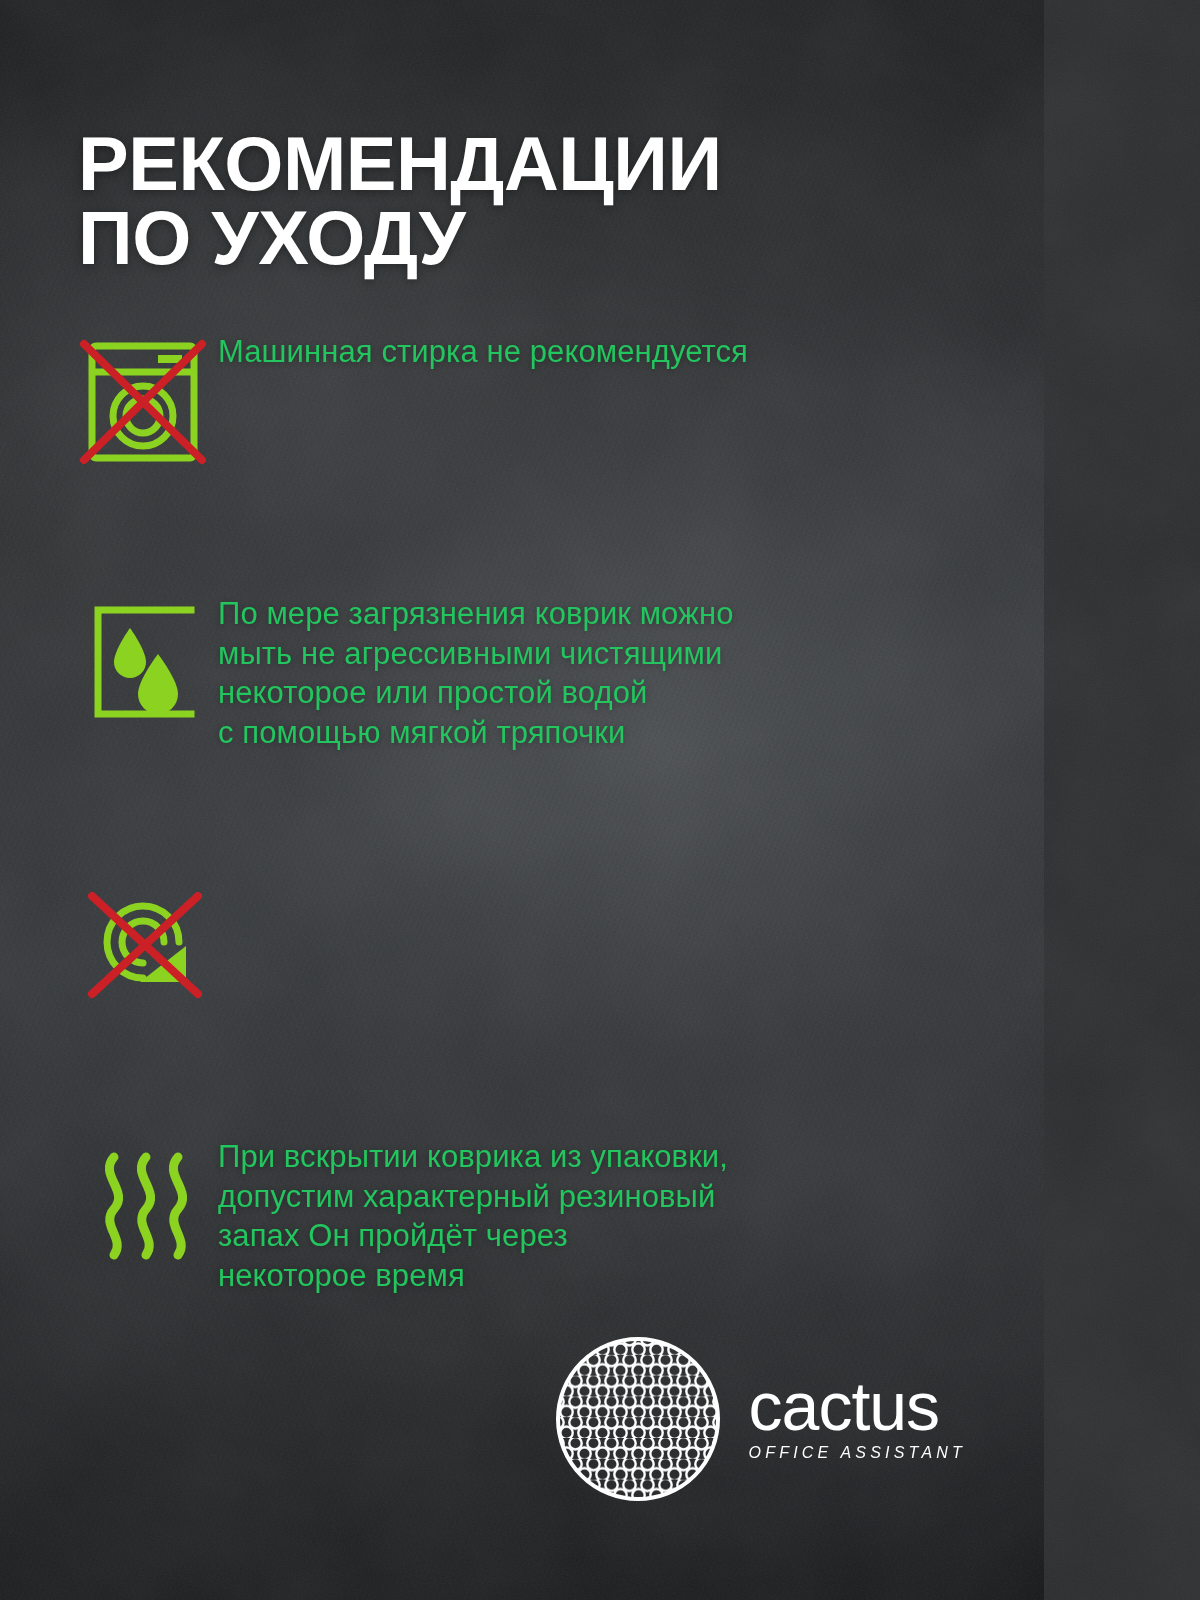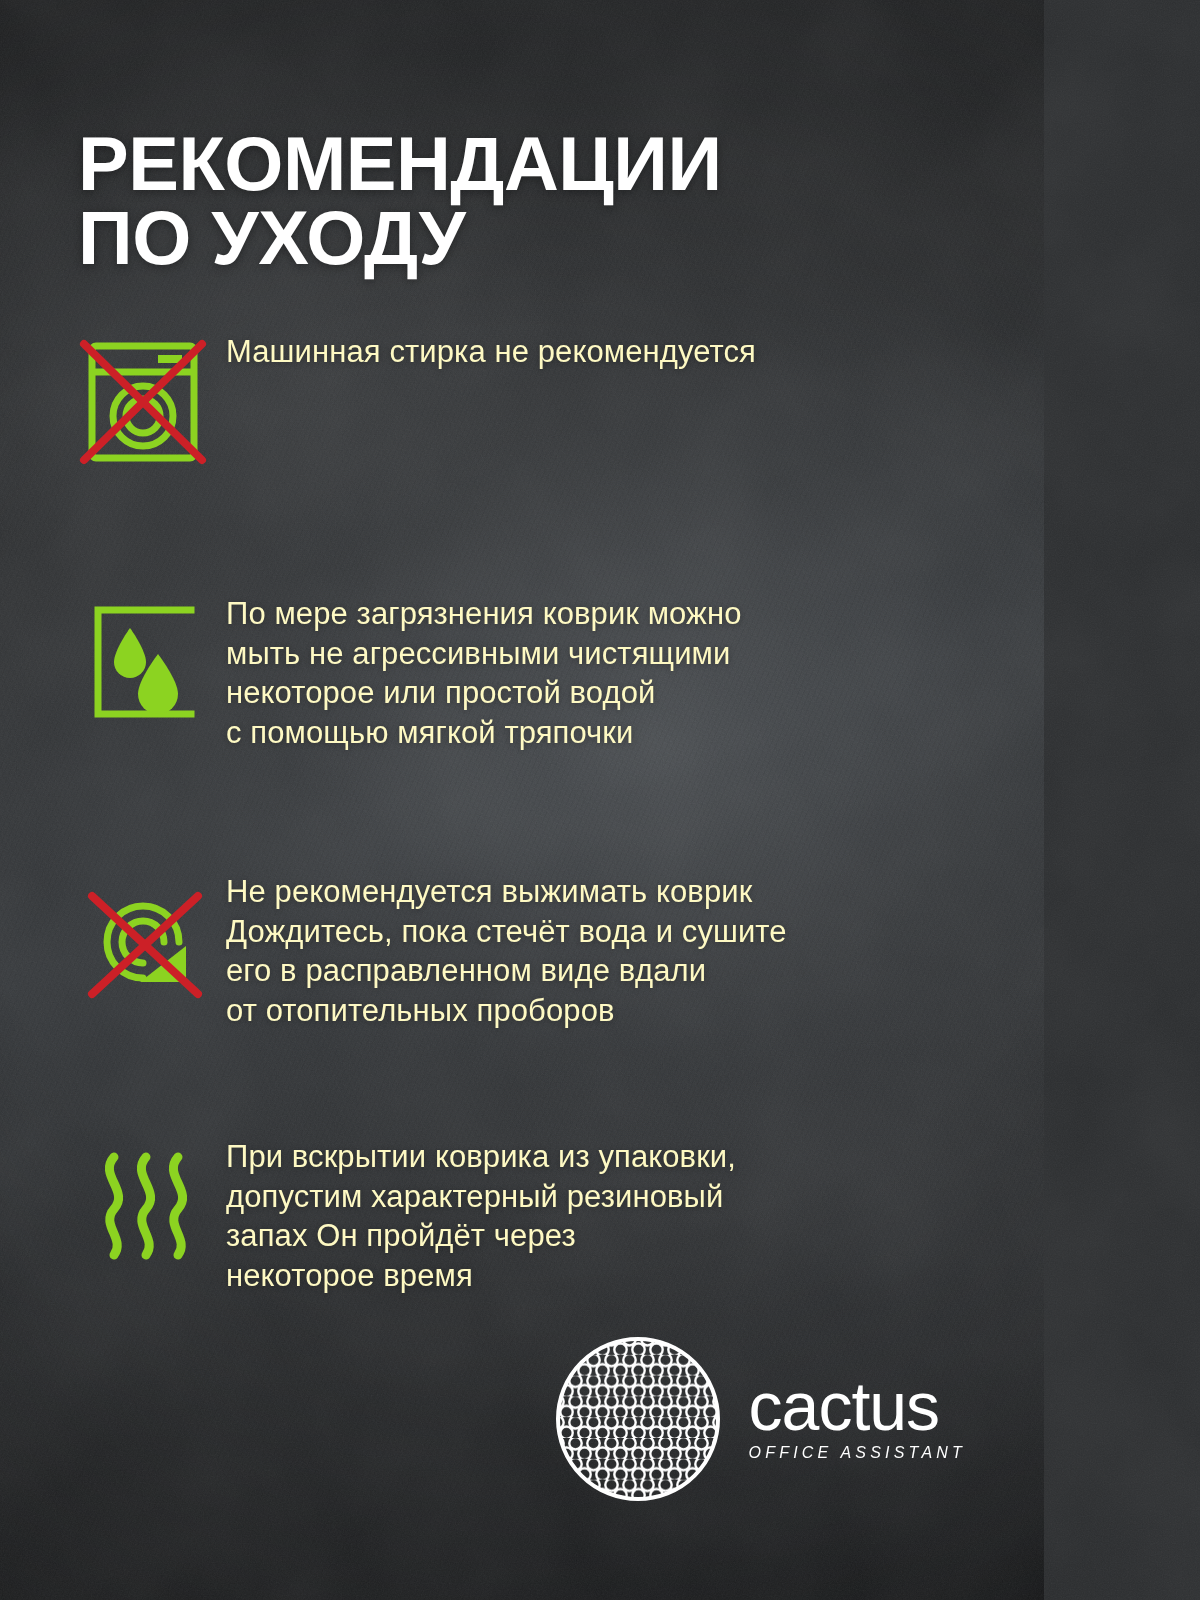--- a/index.html
+++ b/index.html
@@ -78,29 +78,28 @@
     align-items: flex-start;
   }
   .care-item .icon-wrap {
     width: 150px;
     flex: 0 0 150px;
     display: flex;
     justify-content: center;
     align-items: flex-start;
   }
   .care-item .care-text {
-    color: #fef9c3;
+    color: #22c55e;
     font-size: 31px;
     line-height: 1.28;
     font-weight: 400;
     white-space: pre-line;
     padding-top: 2px;
     letter-spacing: 0.1px;
     text-shadow: 0 1px 6px rgba(0,0,0,0.3);
-    margin-left: 8px;
   }
 
   #item-0 { top: 0px;   left: 68px; }
   #item-1 { top: 262px; left: 68px; }
   #item-2 { top: 540px; left: 68px; }
   #item-3 { top: 805px; left: 68px; }
 
   
   .logo-block {
     position: absolute;
@@ -201,24 +200,20 @@
             <path d="M101 72 a36 36 0 1 0 -36 36"></path>
             <path d="M86 72 a21 21 0 1 0 -21 21"></path>
           </g>
           <path d="M62 112 L108 112 L108 76 Z" fill="#8CD321"></path>
           <g stroke="#cc2027" stroke-width="8" stroke-linecap="round">
             <line x1="14" y1="26" x2="120" y2="124"></line>
             <line x1="120" y1="26" x2="14" y2="124"></line>
           </g>
         </svg>
       </div>
-      <div class="care-text">Не рекомендуется выжимать коврик
-Дождитесь, пока стечёт вода и сушите
-его в расправленном виде вдали
-от отопительных проборов</div>
     </div>
 
     <div class="care-item" id="item-3">
       <div class="icon-wrap">
         <svg width="130" height="140" viewBox="0 0 130 140" aria-hidden="true">
           <g fill="none" stroke="#8CD321" stroke-width="9" stroke-linecap="round">
             <path d="M36 22 C20 40 52 56 36 74 C22 90 48 104 36 120"></path>
             <path d="M68 22 C52 40 84 56 68 74 C54 90 80 104 68 120"></path>
             <path d="M100 22 C84 40 116 56 100 74 C86 90 112 104 100 120"></path>
           </g>

